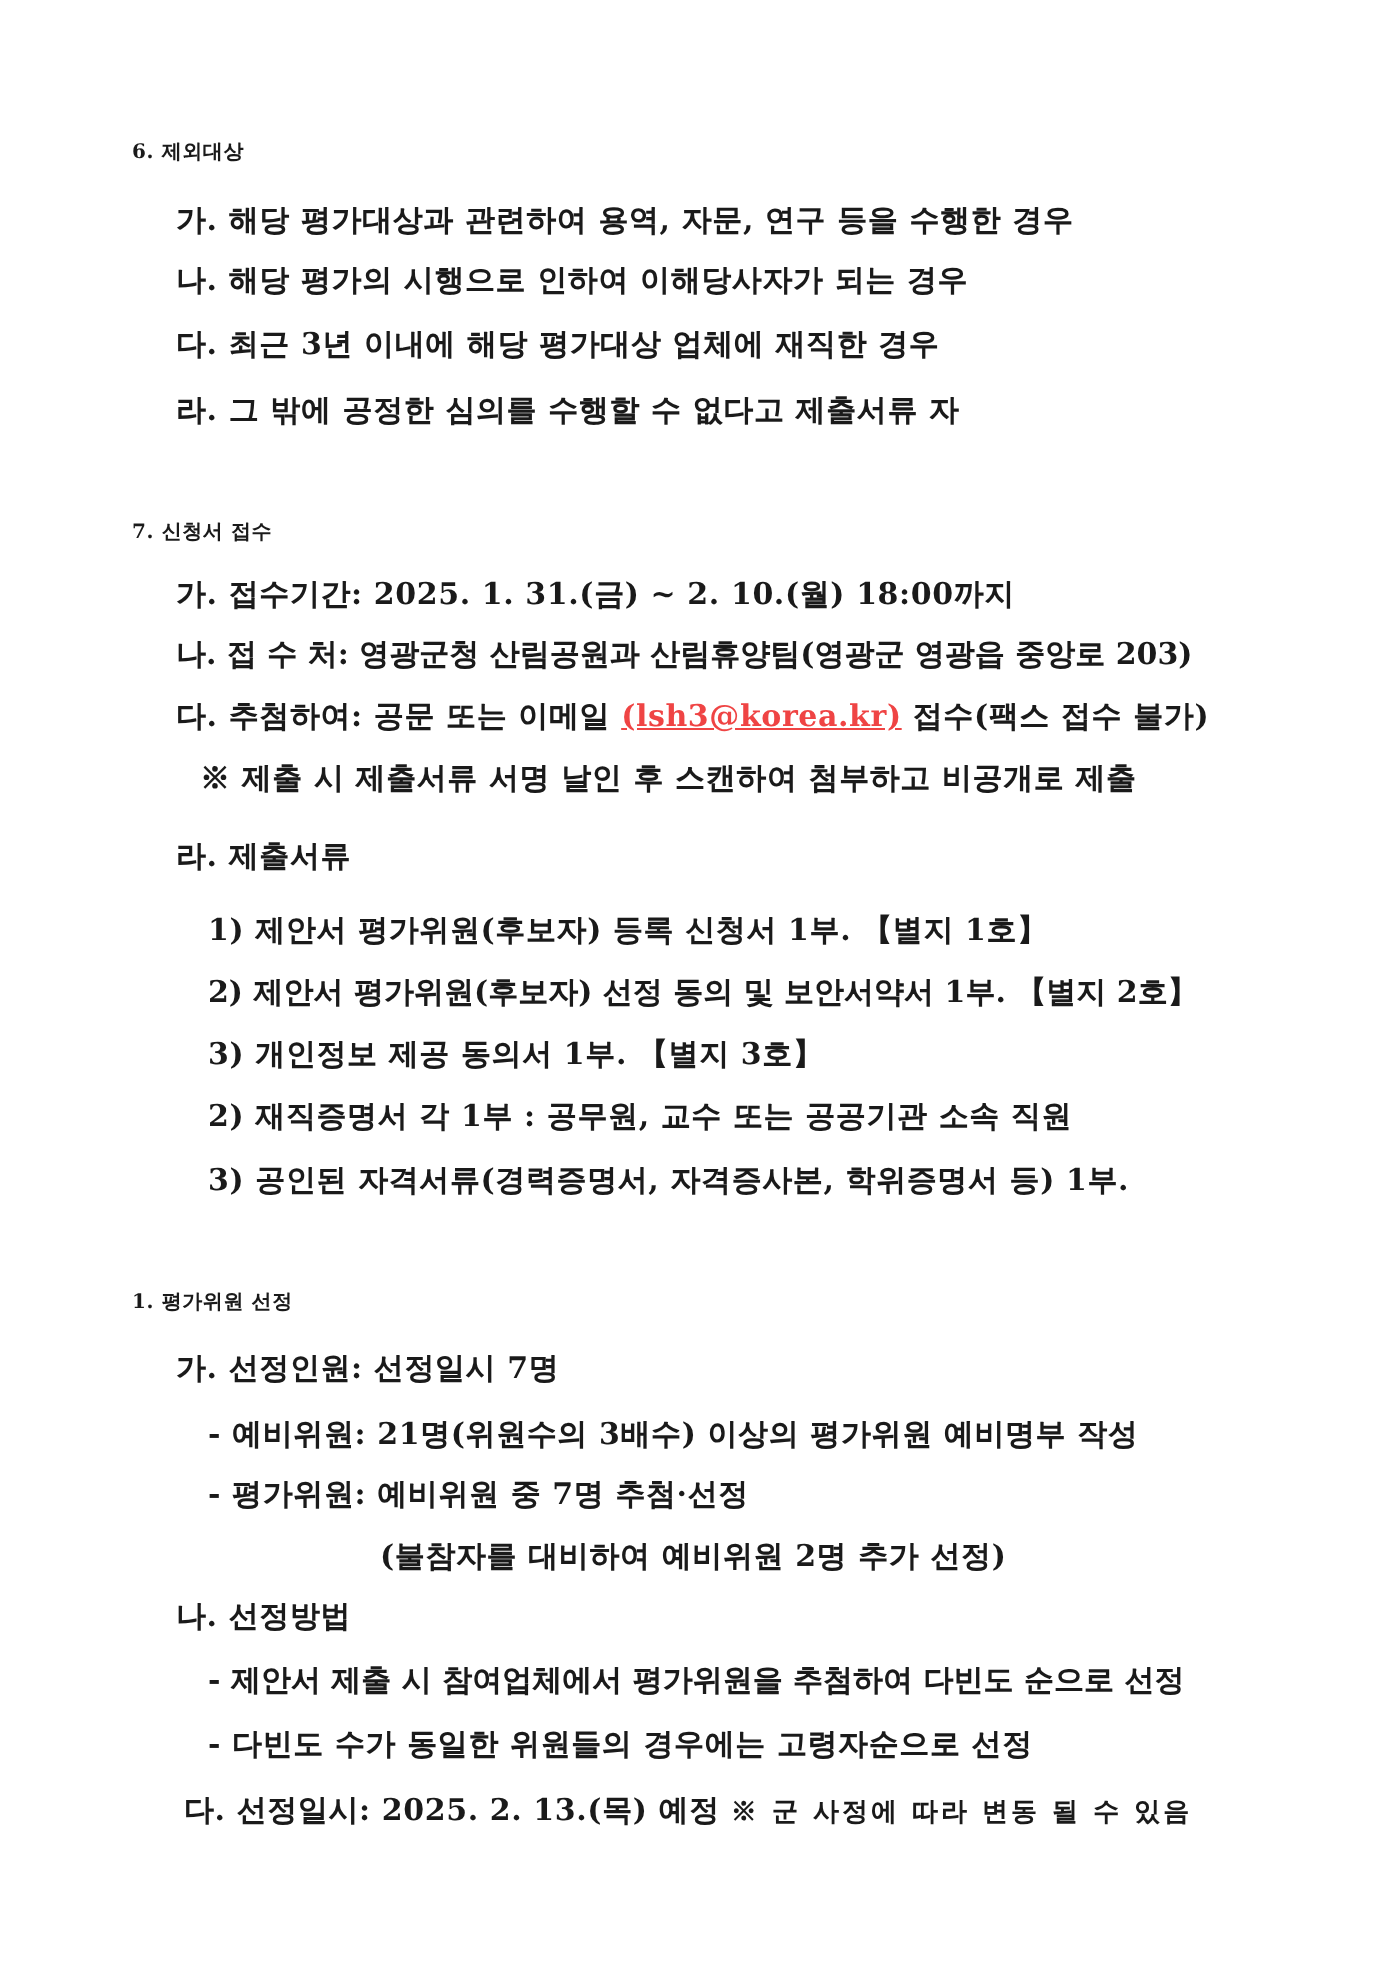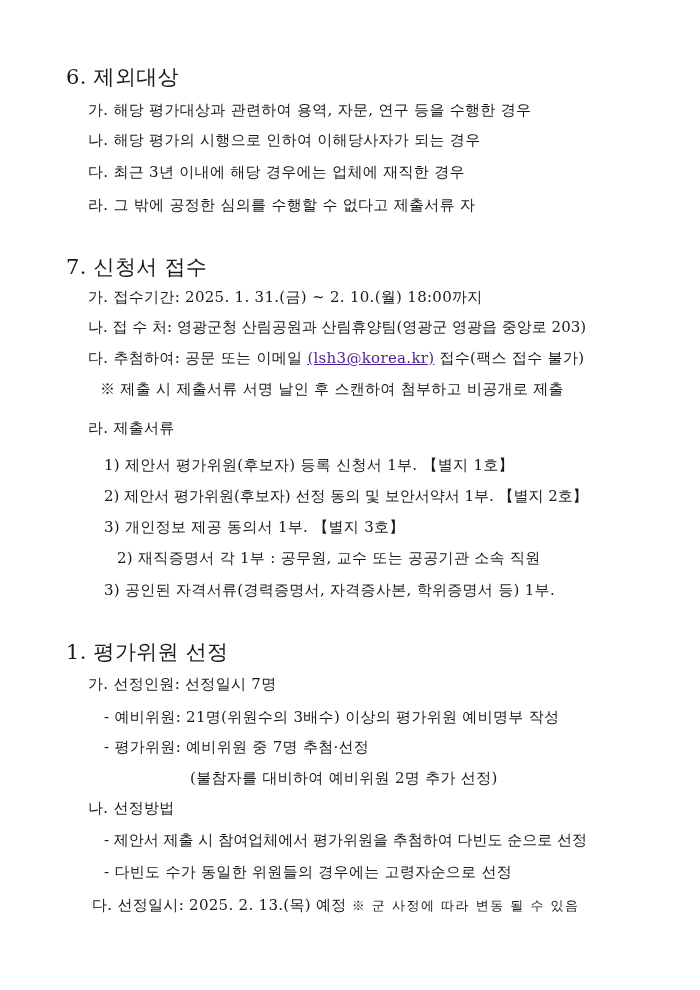--- a/index.html
+++ b/index.html
@@ -1,46 +1,46 @@
 <!DOCTYPE html>
 <html><head>
 <meta charset="utf-8">
 <style>
   html, body { margin:0; padding:0; background:#ffffff; }
   body { width:700px; height:990px; position:relative; overflow:hidden;
          font-family:"DejaVu Serif", "Liberation Serif", serif; color:#1a1a1a; }
-  .ln { position:absolute; white-space:nowrap; font-size:15px; line-height:20px; letter-spacing:0.3px; }
-  .h { font-weight:normal; font-size:21px; }
-  .link { color:#4c1d95; text-decoration:underline; }
+  .ln { position:absolute; white-space:nowrap; font-size:15px; line-height:20px; letter-spacing:0.3px;font-weight:bold; }
+  .h { font-weight:bold; font-size:10px; }
+  .link { color:#ef4444; text-decoration:underline; }
   .small { font-size:13px; letter-spacing:1.5px;margin-top:36px; }
 </style>
 </head>
 <body>
 
 <div>
   <div class="ln h" style="left:66px;top:67px">6. 제외대상</div>
   <div class="ln" style="left:88px;top:100px">가. 해당 평가대상과 관련하여 용역, 자문, 연구 등을 수행한 경우</div>
   <div class="ln" style="left:88px;top:130px">나. 해당 평가의 시행으로 인하여 이해당사자가 되는 경우</div>
-  <div class="ln" style="left:88px;top:162px">다. 최근 3년 이내에 해당 경우에는 업체에 재직한 경우</div>
+  <div class="ln" style="left:88px;top:162px">다. 최근 3년 이내에 해당 평가대상 업체에 재직한 경우</div>
   <div class="ln" style="left:88px;top:195px">라. 그 밖에 공정한 심의를 수행할 수 없다고 제출서류 자</div>
 </div>
 
 <div>
   <div class="ln h" style="left:66px;top:257px">7. 신청서 접수</div>
   <div class="ln" style="left:88px;top:287px">가. 접수기간: 2025. 1. 31.(금) ~ 2. 10.(월) 18:00까지</div>
   <div class="ln" style="left:88px;top:317px;letter-spacing:0">나. 접 수 처: 영광군청 산림공원과 산림휴양팀(영광군 영광읍 중앙로 203)</div>
   <div class="ln" style="left:88px;top:348px">
     <span>다. 추첨하여: 공문 또는 이메일 </span><span class="link">(lsh3@korea.kr)</span><span> 접수(팩스 접수 불가)</span>
   </div>
   <div class="ln" style="left:100px;top:379px">※ 제출 시 제출서류 서명 날인 후 스캔하여 첨부하고 비공개로 제출</div>
   <div class="ln" style="left:88px;top:418px">라.  제출서류</div>
   <div class="ln" style="left:104px;top:455px">1) 제안서 평가위원(후보자) 등록 신청서 1부. 【별지 1호】</div>
   <div class="ln" style="left:104px;top:486px;letter-spacing:0">2) 제안서 평가위원(후보자) 선정 동의 및 보안서약서 1부. 【별지 2호】</div>
   <div class="ln" style="left:104px;top:517px">3) 개인정보 제공 동의서 1부. 【별지 3호】</div>
-  <div class="ln" style="left:117px;top:548px">2) 재직증명서 각 1부 : 공무원, 교수 또는 공공기관 소속 직원</div>
+  <div class="ln" style="left:104px;top:548px">2) 재직증명서 각 1부 : 공무원, 교수 또는 공공기관 소속 직원</div>
   <div class="ln" style="left:104px;top:580px">3) 공인된 자격서류(경력증명서, 자격증사본, 학위증명서 등) 1부.</div>
 </div>
 
 <div>
   <div class="ln h" style="left:66px;top:642px">1. 평가위원 선정</div>
   <div class="ln" style="left:88px;top:674px">가. 선정인원: 선정일시 7명</div>
   <div class="ln" style="left:104px;top:707px">- 예비위원: 21명(위원수의 3배수) 이상의 평가위원 예비명부 작성</div>
   <div class="ln" style="left:104px;top:737px">- 평가위원: 예비위원 중 7명 추첨·선정</div>
   <div class="ln" style="left:190px;top:768px">(불참자를 대비하여 예비위원 2명 추가 선정)</div>
   <div class="ln" style="left:88px;top:798px">나. 선정방법</div>

